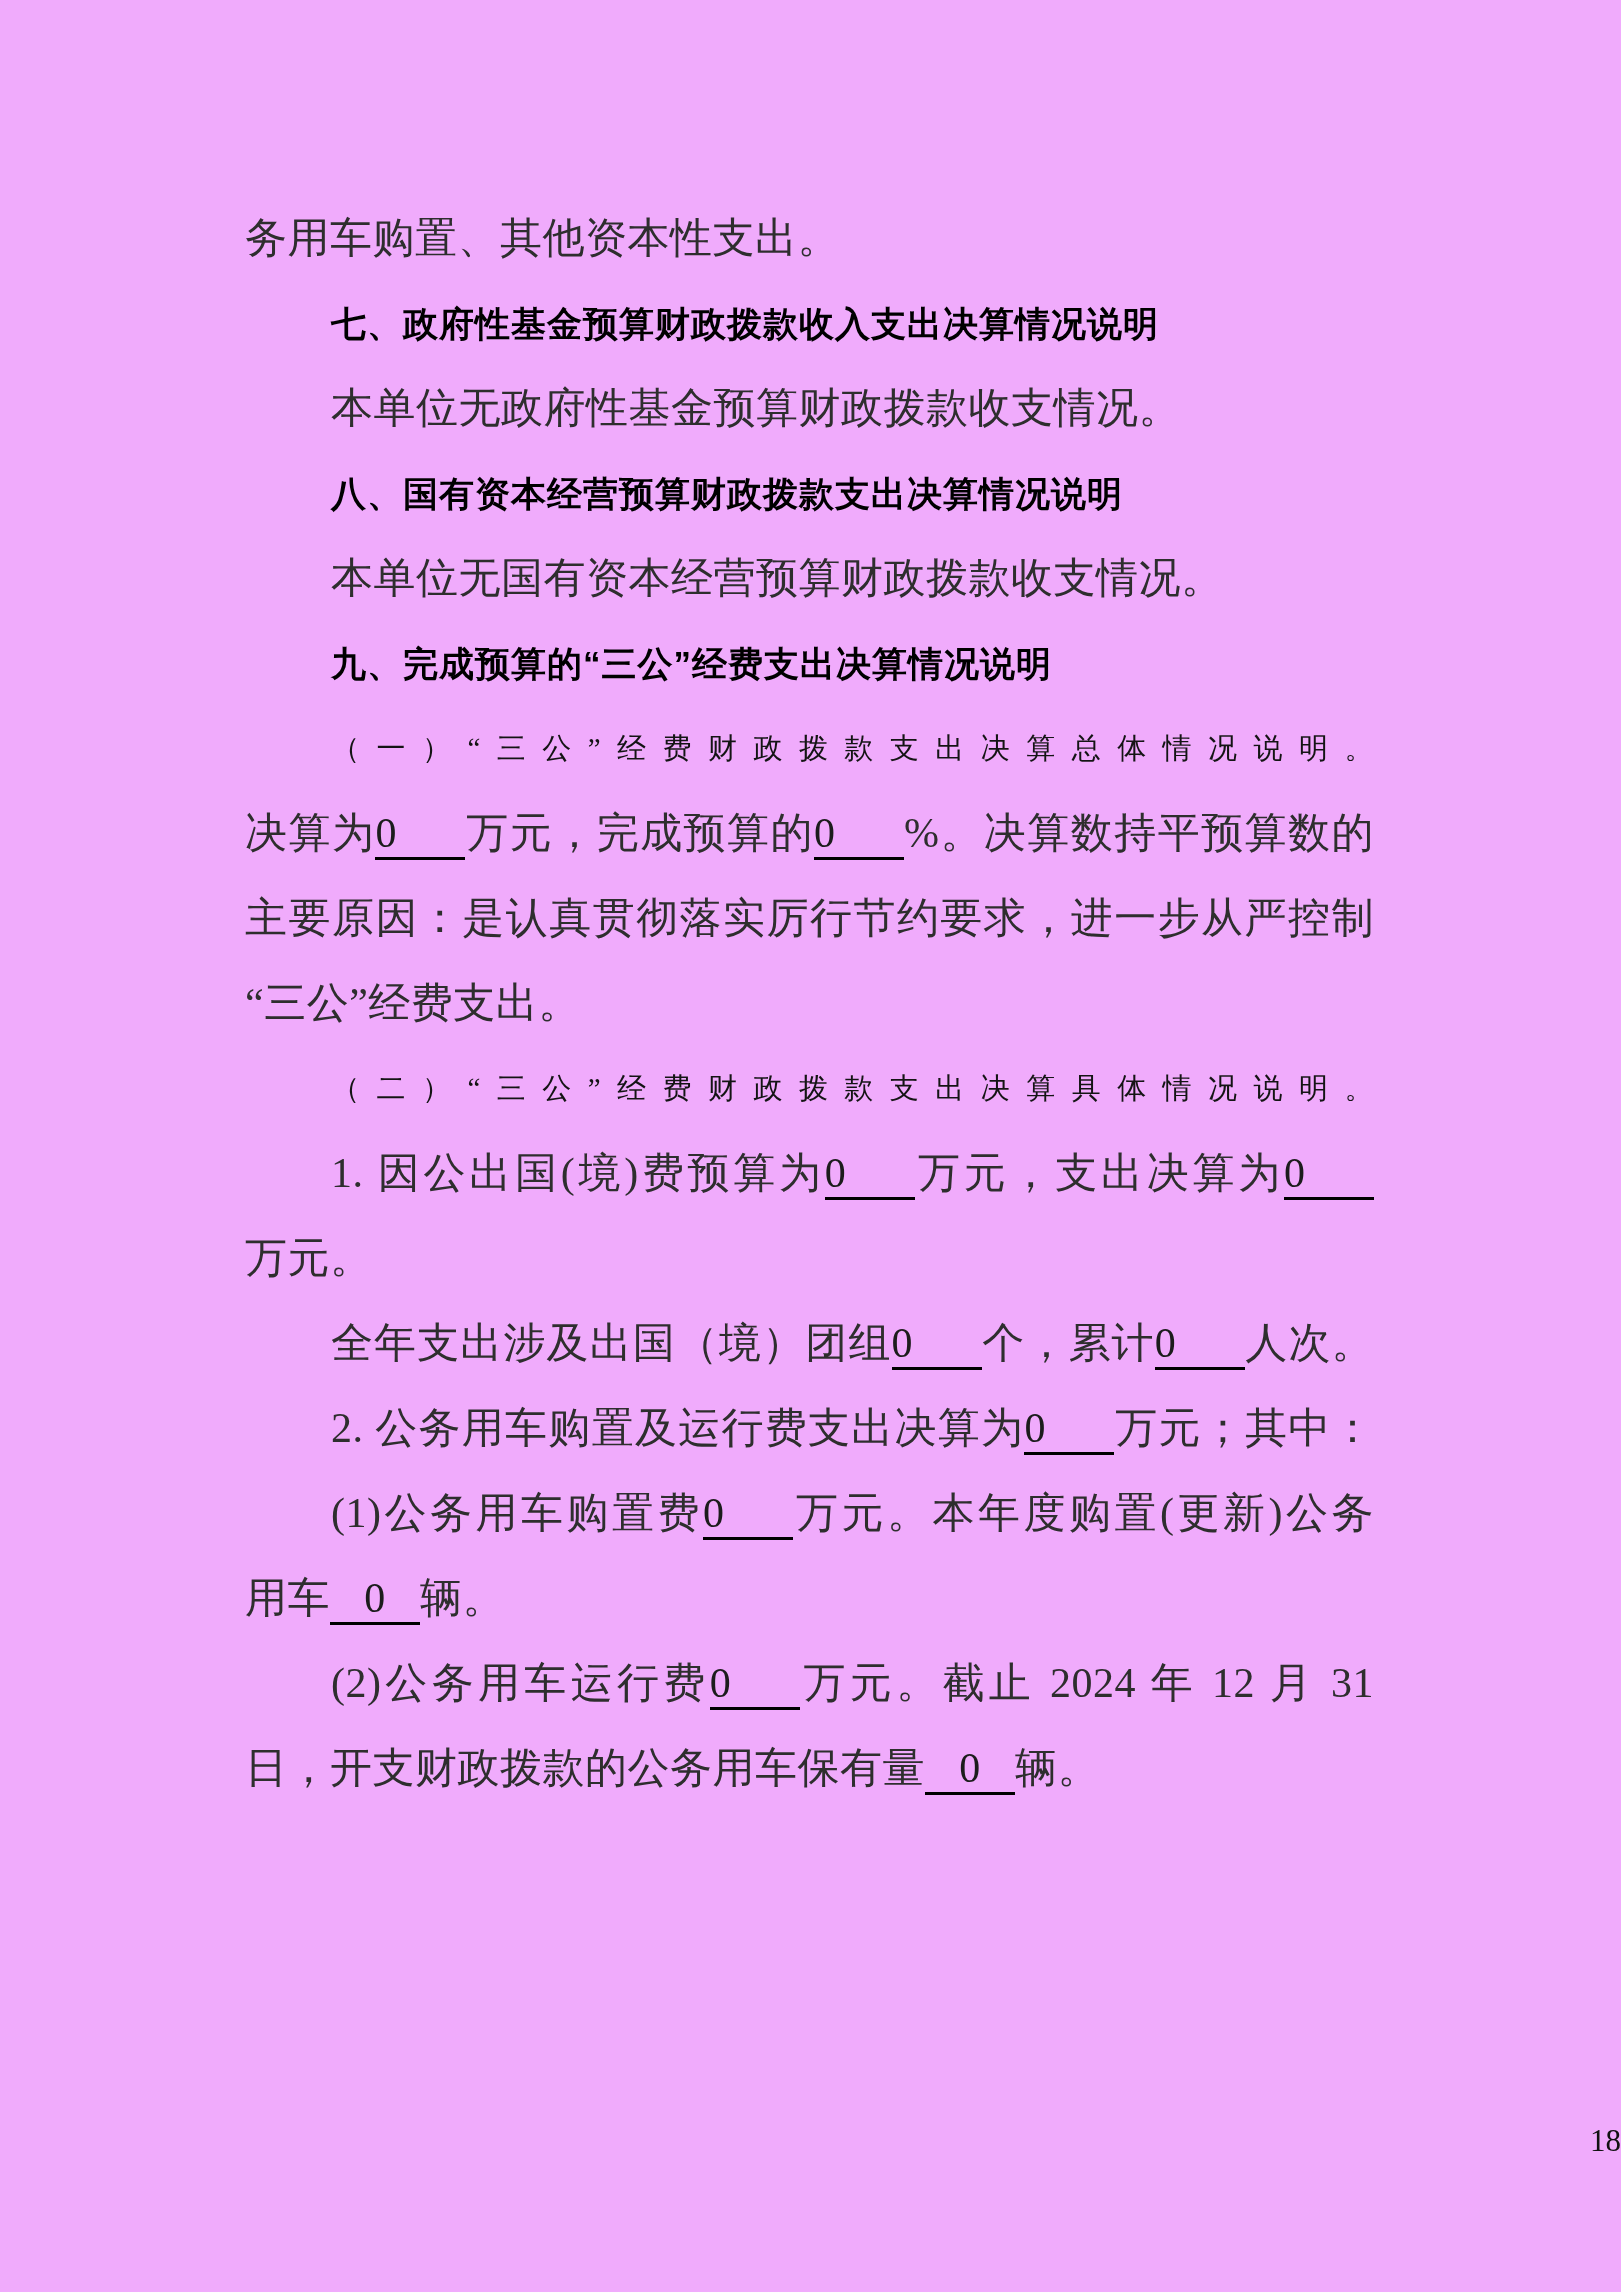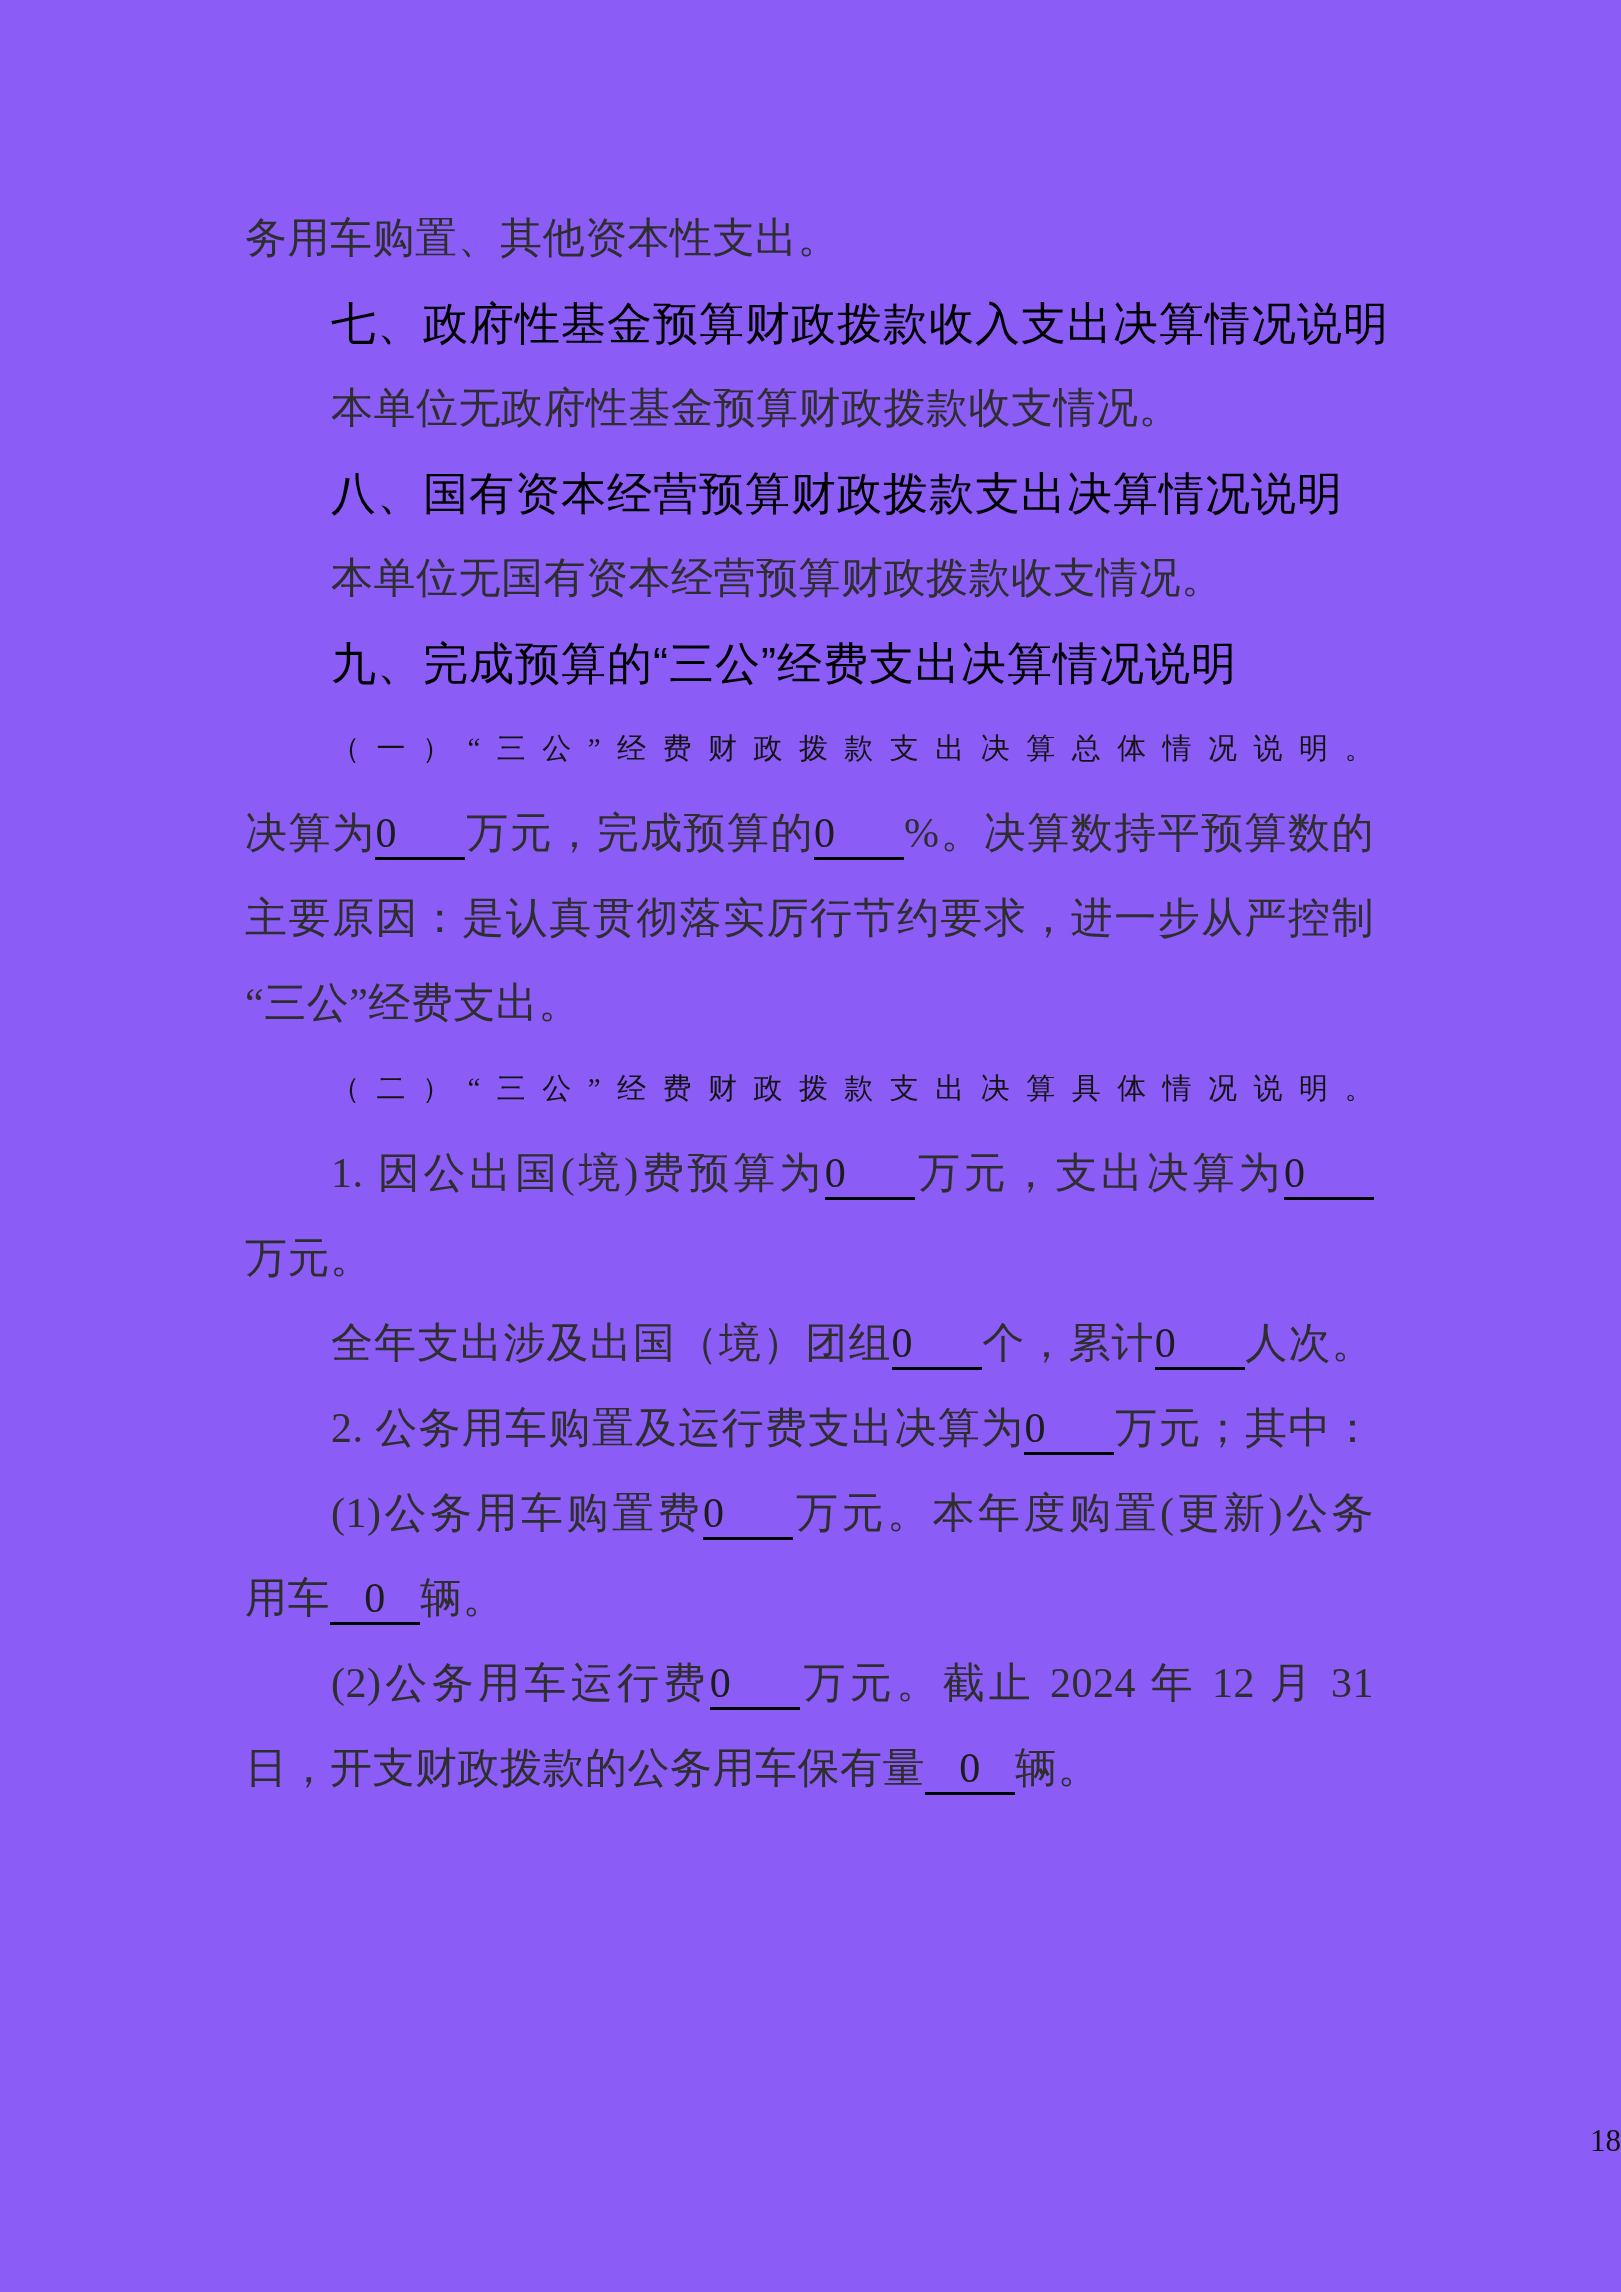--- a/index.html
+++ b/index.html
@@ -4,21 +4,21 @@
 <style>
   html, body {
     margin: 0;
     padding: 0;
     background: #e8e8e8;
   }
   .page {
     position: relative;
     width: 1621px;
     height: 2293px;
-    background: #8b5cf6;
+    background: #f0abfc;
     margin: 0 auto;
     overflow: hidden;
   }
   .doc {
     position: absolute;
     left: 245px;
     top: 196px;
     width: 1129px;
   }
   .line {
@@ -33,22 +33,22 @@
   .line.indent {
     text-indent: 86px;
   }
   .line.justify {
     white-space: normal;
     text-align: justify;
     text-align-last: justify;
   }
   .line.heading {
     font-family: "Liberation Sans", "DejaVu Sans", sans-serif;
-    font-weight: 400;
-    font-size: 45px;
+    font-weight: 700;
+    font-size: 35px;
     letter-spacing: 1px;
     color: #000000;
   }
   .line.subheading {
     font-weight: 400;
     font-size: 29px;
     color: #141414;
   }
   .blank {
     display: inline-block;

